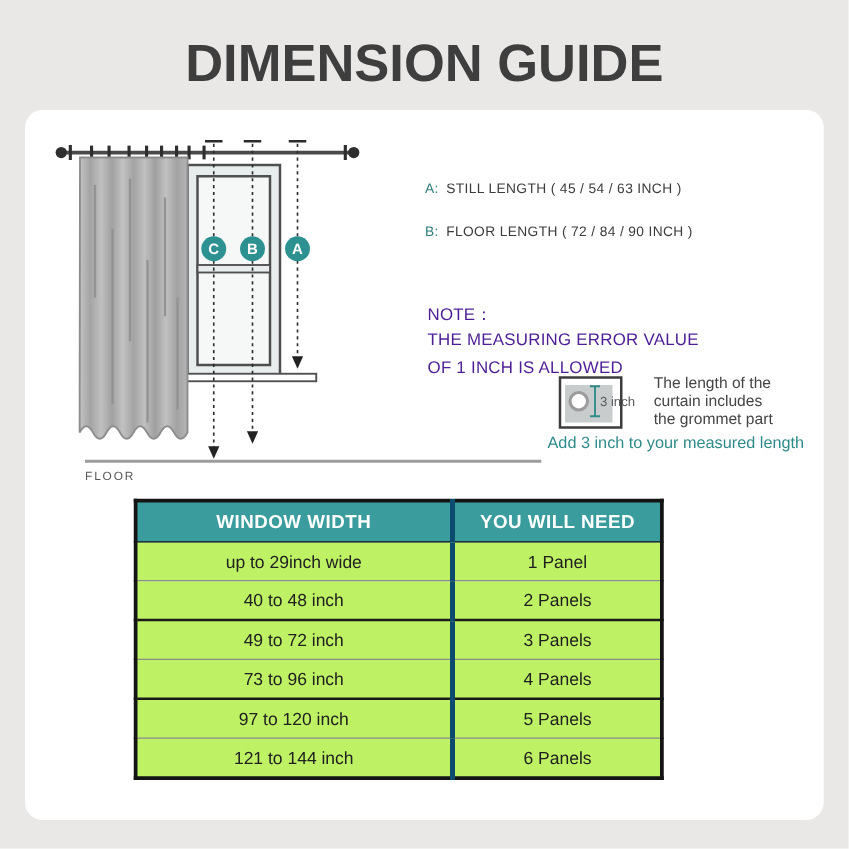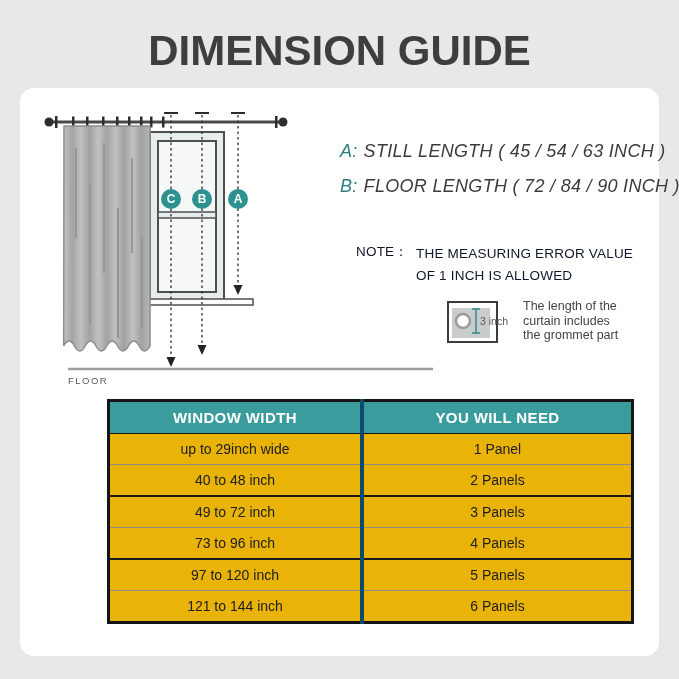--- a/index.html
+++ b/index.html
@@ -5,36 +5,36 @@
   html,body{margin:0;padding:0;}
   body{font-family:"Liberation Sans",sans-serif;}
   .stage{position:relative;width:679px;height:679px;background:#e9e8e7;overflow:hidden;}
   .page-title{position:absolute;top:30px;left:0;width:679px;margin:0;text-align:center;
     font-size:42px;font-weight:bold;color:#3e3e3e;letter-spacing:0px;line-height:1;}
   .card{position:absolute;left:20px;top:88px;width:639px;height:568px;background:#ffffff;
     border-radius:14px;}
   .diagram-svg{position:absolute;left:0;top:0;}
   
   .lengths{position:absolute;left:320px;top:46px;}
-  .len-row{height:35px;line-height:35px;font-size:18px;color:#3b3b3b;letter-spacing:.3px;white-space:nowrap;font-style:italic;}
+  .len-row{height:35px;line-height:35px;font-size:11px;color:#3b3b3b;letter-spacing:.3px;white-space:nowrap;}
   .len-prefix{color:#2f7d7d;margin-right:6px;}
   
-  .note{position:absolute;left:336px;top:155px;display:flex;font-size:13.5px;color:#0f172a;letter-spacing:.2px;}
+  .note{position:absolute;left:322px;top:155px;display:flex;font-size:13.5px;color:#4c1d95;letter-spacing:.2px;flex-direction:column;}
   .note-label{margin-right:8px;white-space:nowrap;}
   .note-lines div{line-height:22px;white-space:nowrap;}
   
   .grom-desc{position:absolute;left:503px;top:211px;font-size:12.5px;line-height:14.5px;color:#454545;}
   .grom-desc div{white-space:nowrap;}
   .grom-add{position:absolute;left:418px;top:258px;font-size:13px;color:#2f8a8a;white-space:nowrap;}
   
-  .panel-table{position:absolute;left:87px;top:311px;width:527px;border-collapse:collapse;
+  .panel-table{position:absolute;left:87px;top:311px;width:424px;border-collapse:collapse;
     border:3px solid #141414;table-layout:fixed;}
   .panel-table th{background:#3a9c9c;color:#ffffff;font-size:15px;font-weight:bold;
     letter-spacing:.4px;height:29px;border-bottom:1px solid #141414;}
-  .panel-table td{height:28px;text-align:center;font-size:14px;color:#202020;background:#eab308;}
+  .panel-table td{height:28px;text-align:center;font-size:14px;color:#202020;background:#bef264;}
   .panel-table th+th,.panel-table td+td{border-left:4px solid #0c4a6e;}
   .panel-table tbody tr:nth-child(odd) td{border-bottom:1px solid #8c8c8c;}
   .panel-table tbody tr:nth-child(even) td{border-bottom:2px solid #1a1a1a;}
   .panel-table tbody tr:last-child td{border-bottom:none;}
   .col-left{width:248px;}
   
   .footer-note{position:absolute;left:75px;top:543px;font-size:16.5px;color:#373737;letter-spacing:.4px;}
 </style>
 </head>
 <body>
@@ -153,20 +153,21 @@
         <div>THE MEASURING ERROR VALUE</div>
         <div>OF 1 INCH IS ALLOWED</div>
       </div>
     </div>
 
     <div class="grom-desc">
       <div>The length of the</div>
       <div>curtain includes</div>
       <div>the grommet part</div>
     </div>
+    <div class="grom-add">Add 3 inch to your measured length</div>
 
     <table class="panel-table">
       <thead>
         <tr>
           <th class="col-left">WINDOW WIDTH</th>
           <th>YOU WILL NEED</th>
         </tr>
       </thead>
       <tbody>
         <tr>

